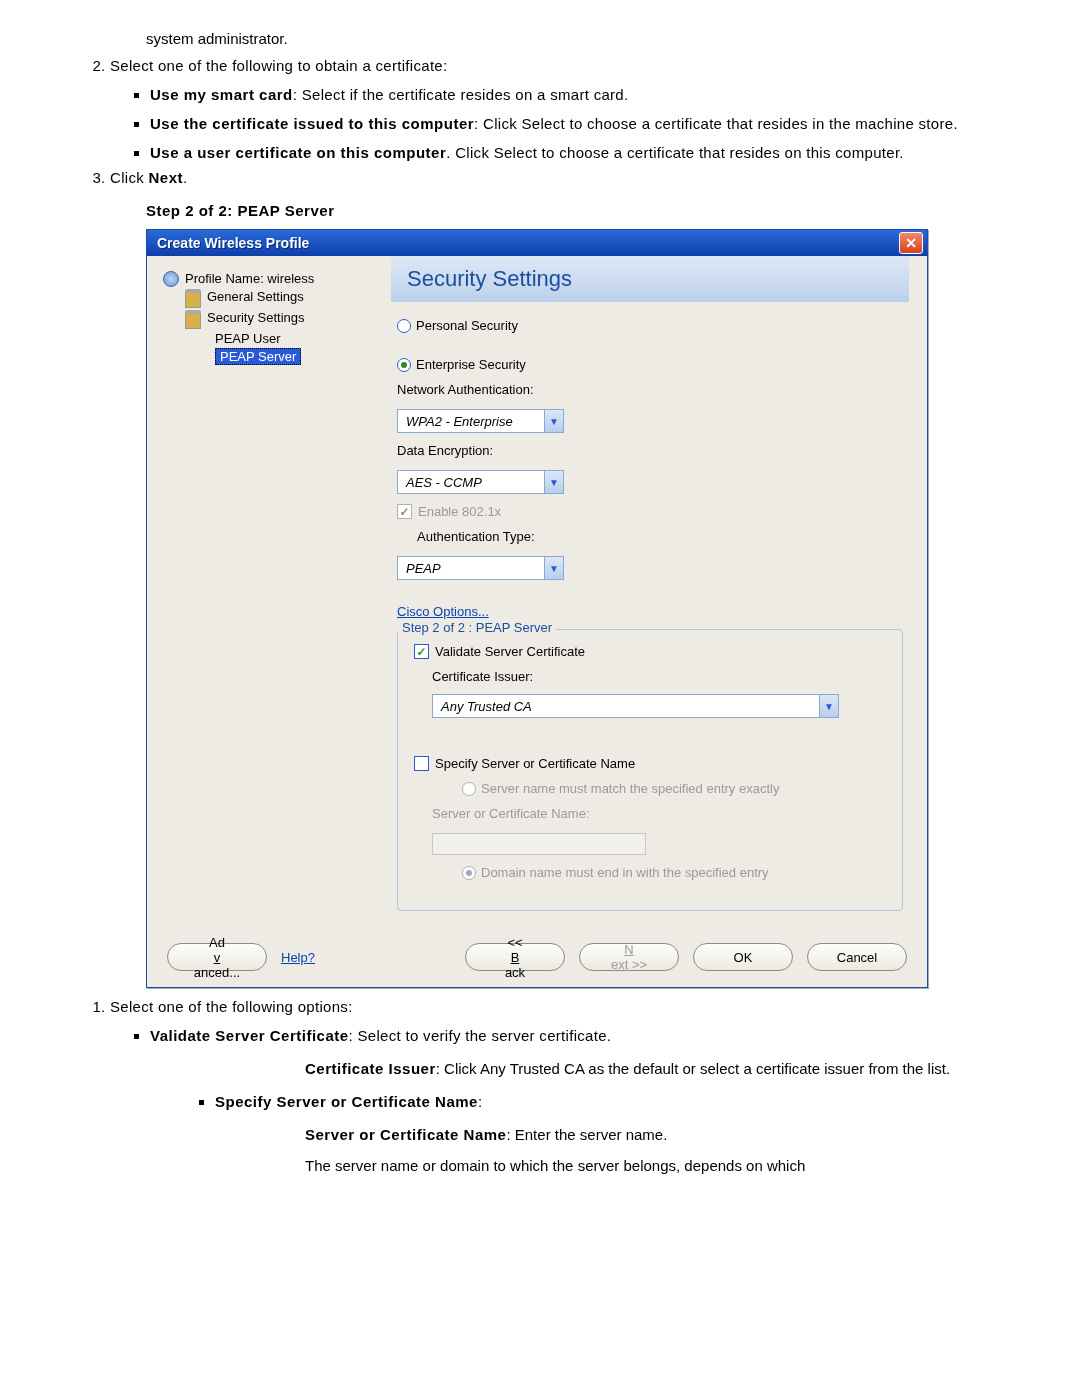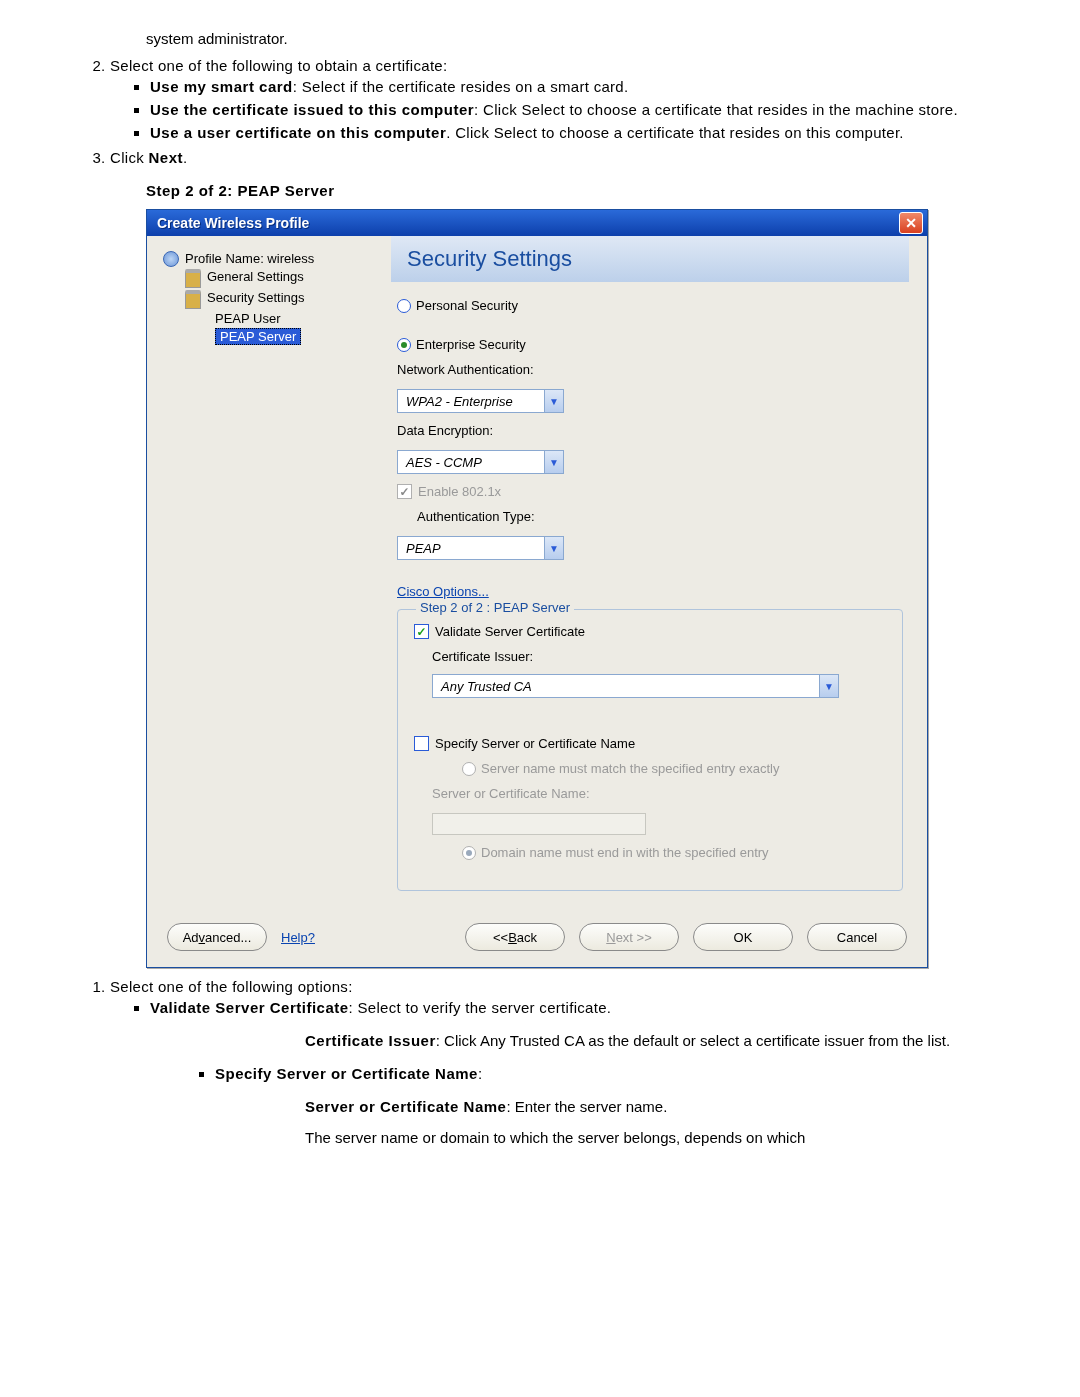--- a/index.html
+++ b/index.html
@@ -14,21 +14,21 @@
   .doc {
     padding: 30px 40px 20px 40px;
   }
   .doc p, .doc li {
     line-height: 1.4;
     letter-spacing: 0.3px;
   }
   ol.num { margin: 0 0 8px 70px; padding: 0; }
   ol.num > li { margin-bottom: 2px; }
   ul.sq { list-style: square; margin: 0 0 4px 40px; padding: 0; }
-  ul.sq > li { margin-bottom: 2px; }
+  ul.sq > li { margin-bottom: 2px; margin-top: 8px; }
   .indent-cont {
     margin-left: 106px;
     margin-bottom: 8px;
   }
   .step-hdr {
     margin: 14px 0 8px 106px;
     font-weight: normal;
     letter-spacing: 0.5px;
   }
   .para-ind {
@@ -192,21 +192,21 @@
 
   .groupbox {
     border: 1px solid #b0c4dc;
     border-radius: 4px;
     padding: 14px 16px 20px 16px;
     margin-top: 4px;
     position: relative;
   }
   .groupbox .legend {
     position: absolute;
-    top: -10px; left: 18px;
+    top: -10px; left: 0;
     background: #edebe4;
     padding: 0 4px;
     color: #1a4ea0;
   }
   .inner-block {
     padding-left: 18px;
   }
   .textin {
     border: 1px solid #b0c4dc;
     background: #fff;
@@ -225,20 +225,21 @@
   .btn {
     border: 1px solid #8a8a8a;
     background: linear-gradient(#fdfdfb, #eceadf);
     padding: 2px 14px;
     height: 22px;
     border-radius: 14px;
     display: inline-flex; align-items: center; justify-content: center;
     min-width: 70px;
     font-family: Tahoma, Arial, sans-serif;
     font-size: 13px;
+    flex-direction: column;
   }
   .btn.dis { color: #9a9a9a; }
   .und { text-decoration: underline; }
 
   .sel-wide span.val { min-width: 370px; }
 </style>
 </head>
 <body>
 
 <div class="doc">

